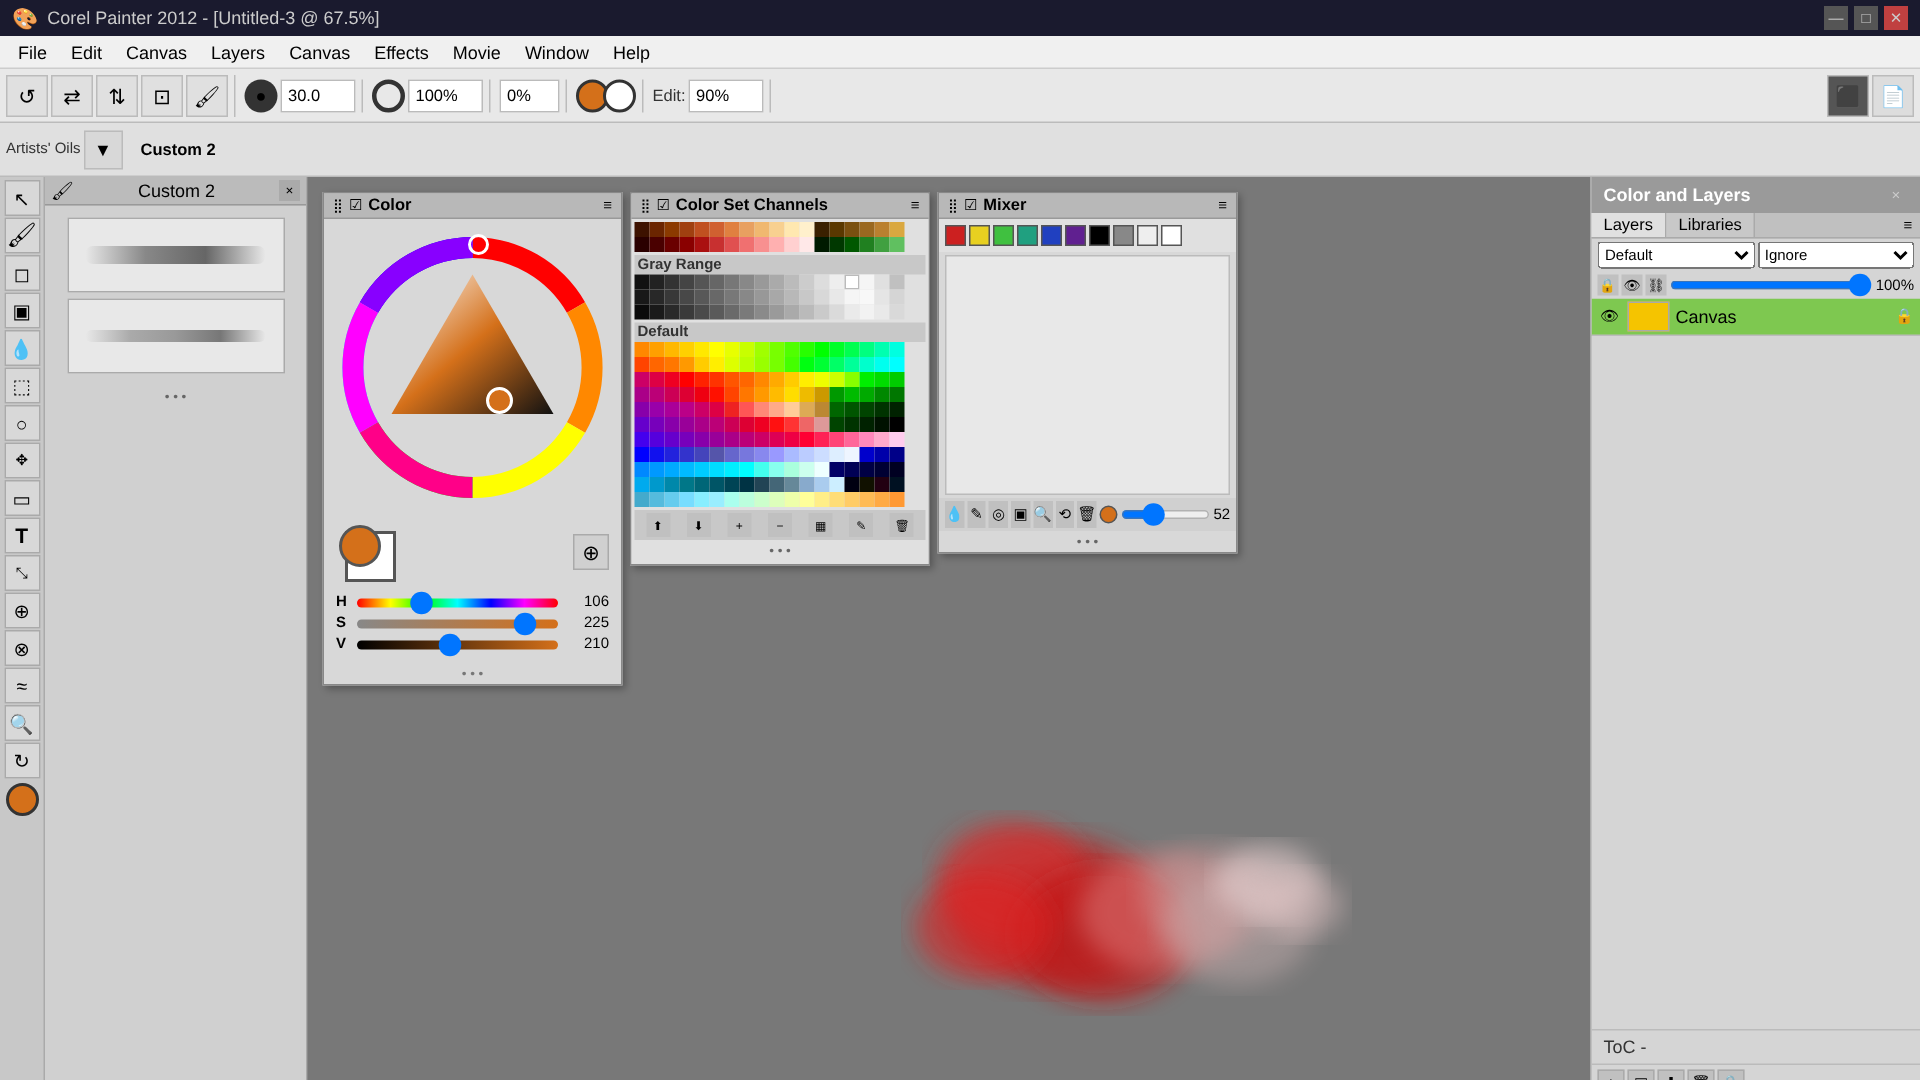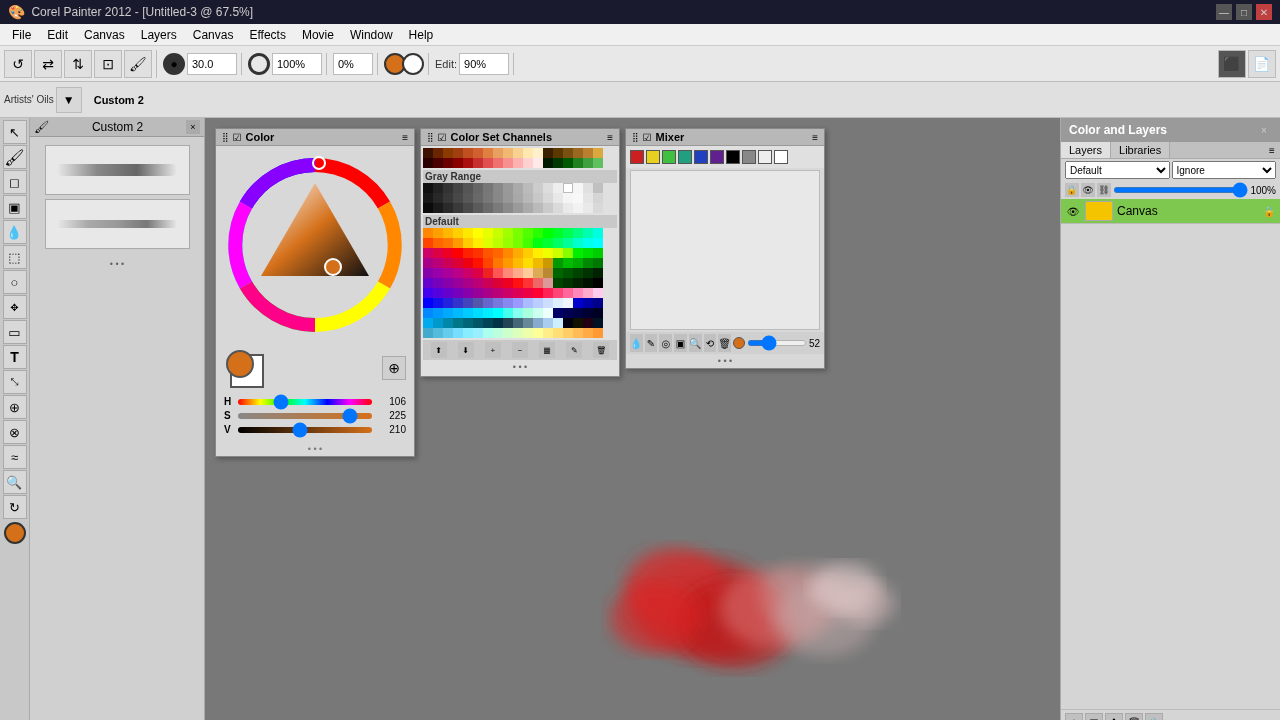--- a/index.html
+++ b/index.html
@@ -782,20 +782,23 @@
       <div class="layer-item active">
         <div style="width:16px;height:16px;display:flex;align-items:center;justify-content:center;cursor:pointer;">
           <span style="font-size:10px;">👁</span>
         </div>
         <div style="width:28px;height:20px;background:#f5c400;border:1px solid #aaa;"></div>
         <span>Canvas</span>
         <div style="margin-left:auto;font-size:10px;">🔒</div>
       </div>
     </div>
 
+    <div style="padding:4px 8px;font-size:11px;color:#333;border-top:1px solid #bbb;">
+      <span>ToC -</span>
+    </div>
 
     <div class="layers-bottom-toolbar">
       <button class="layers-bottom-btn">+</button>
       <button class="layers-bottom-btn">▣</button>
       <button class="layers-bottom-btn">⬇</button>
       <button class="layers-bottom-btn">🗑</button>
       <button class="layers-bottom-btn">🔒</button>
       <div style="font-size:9px;color:#666;margin-left:auto;">• • •</div>
     </div>
   </div>

